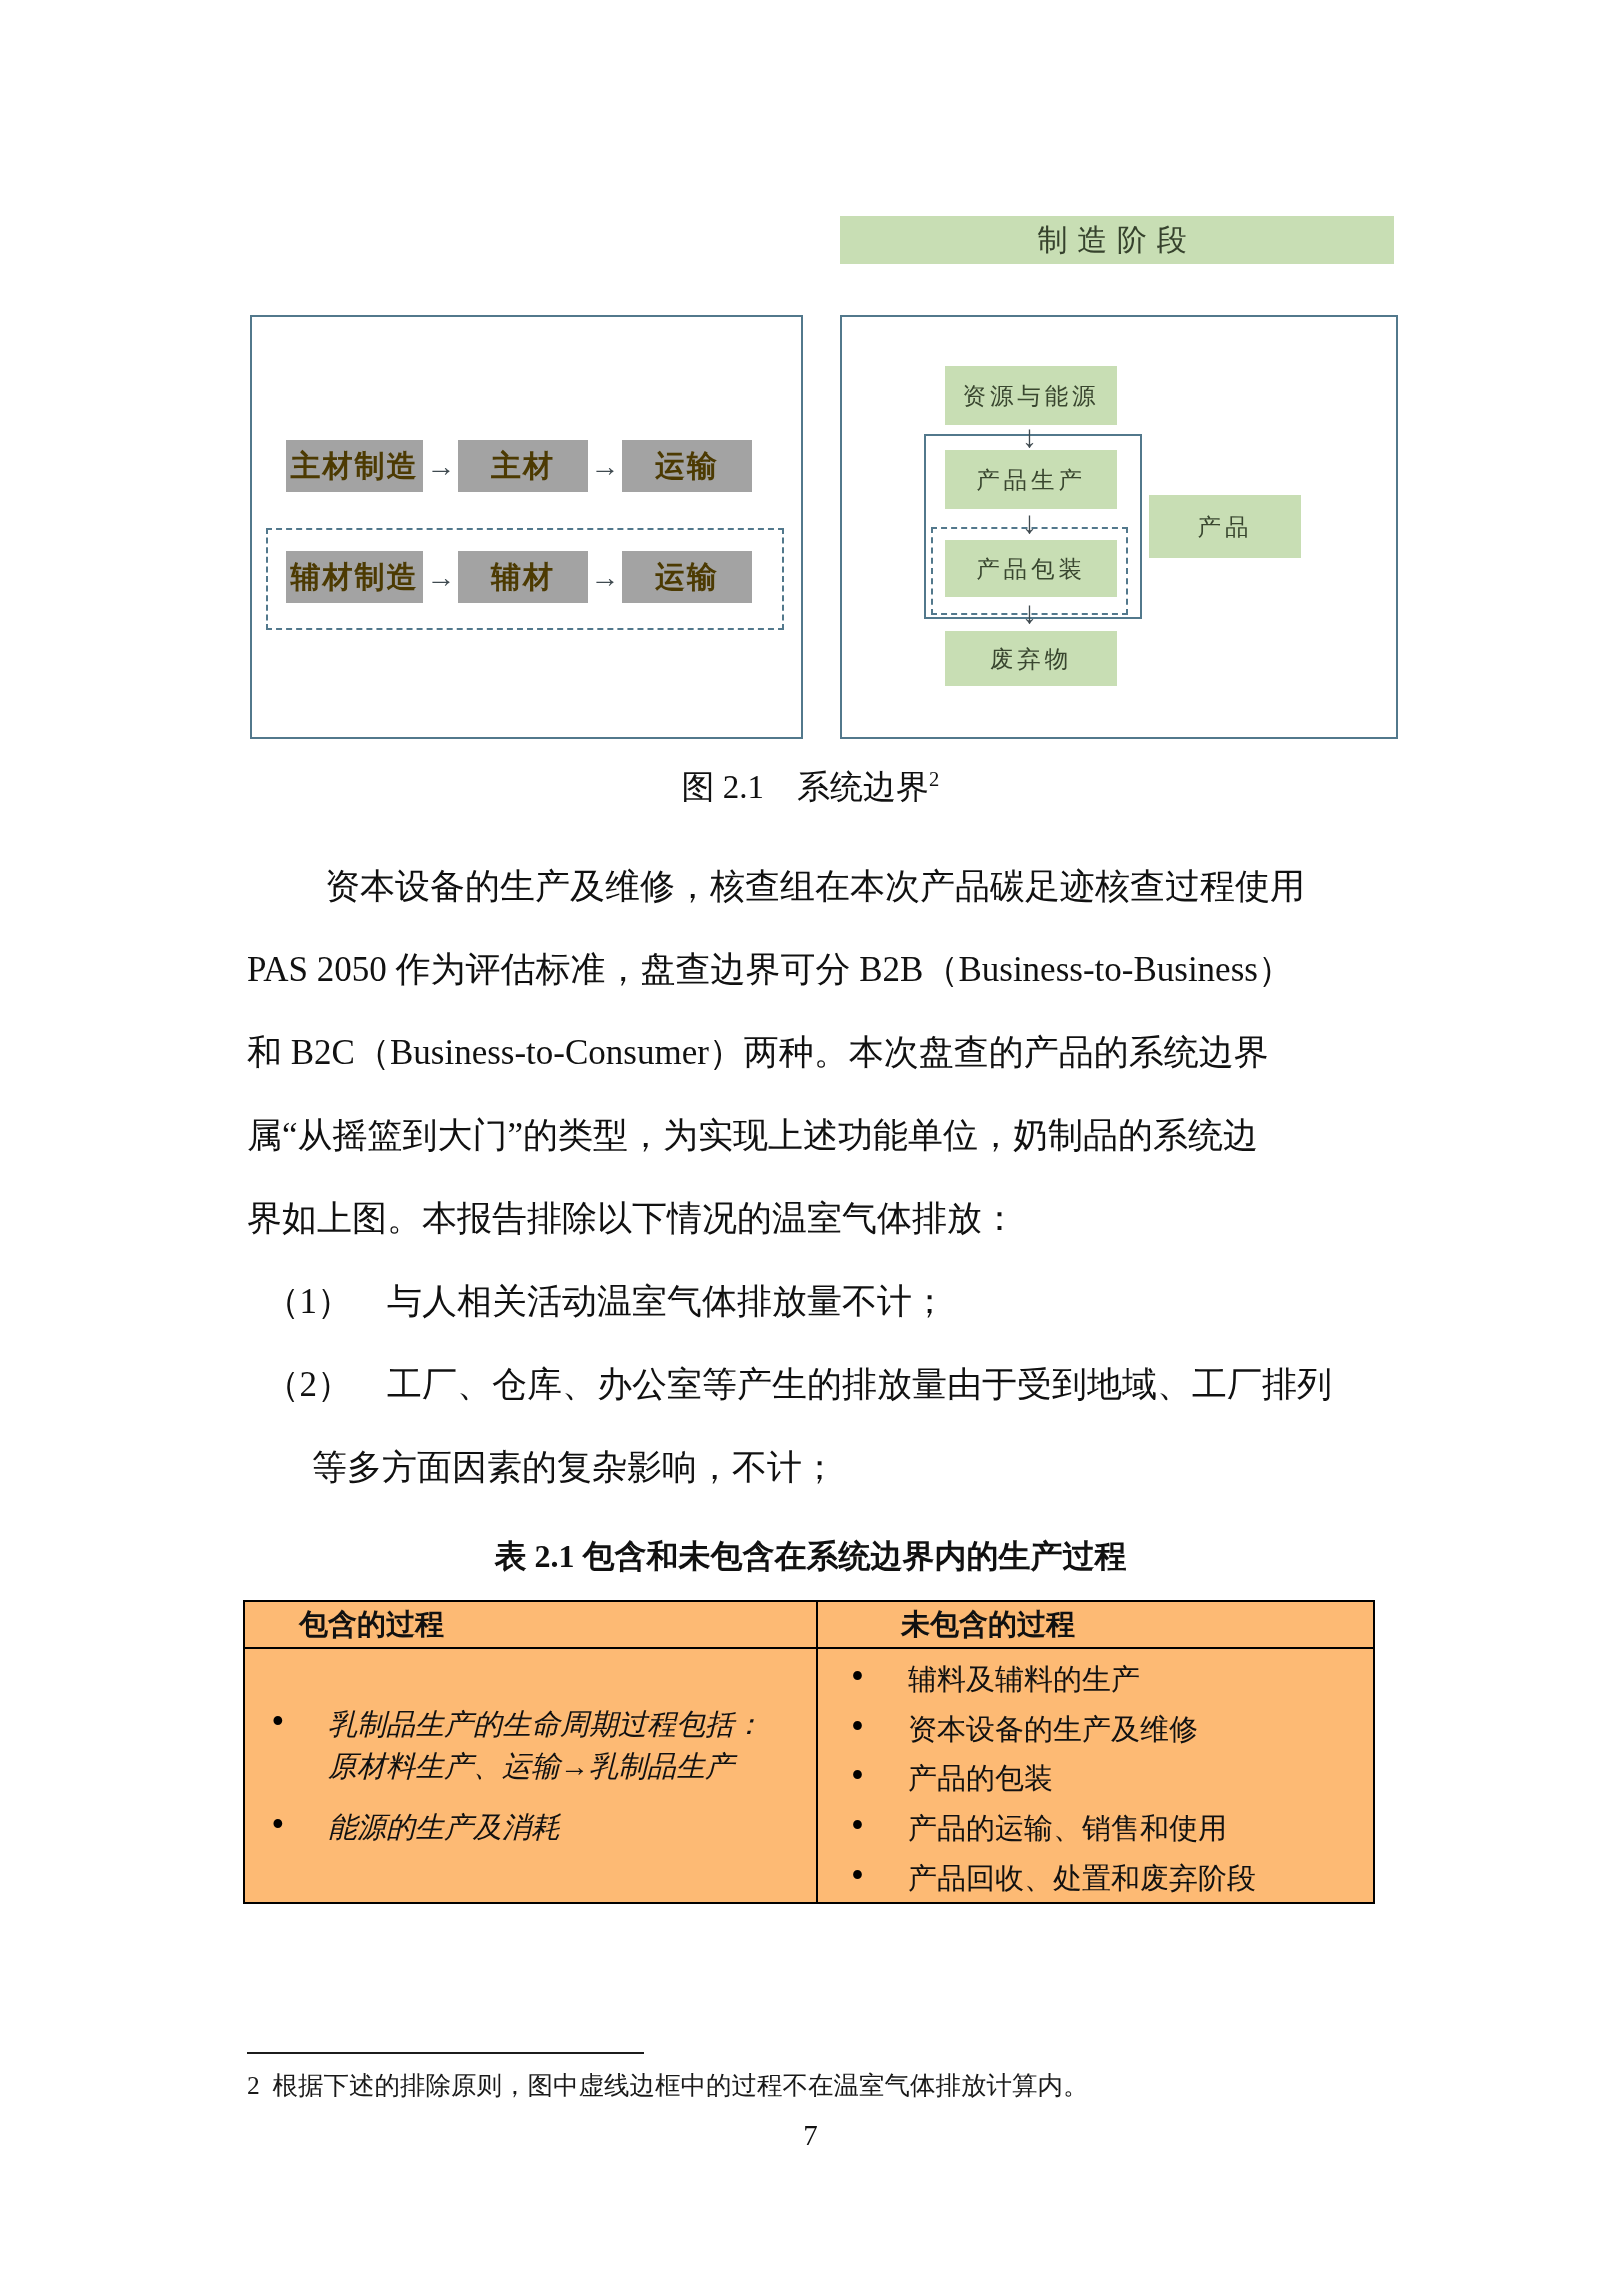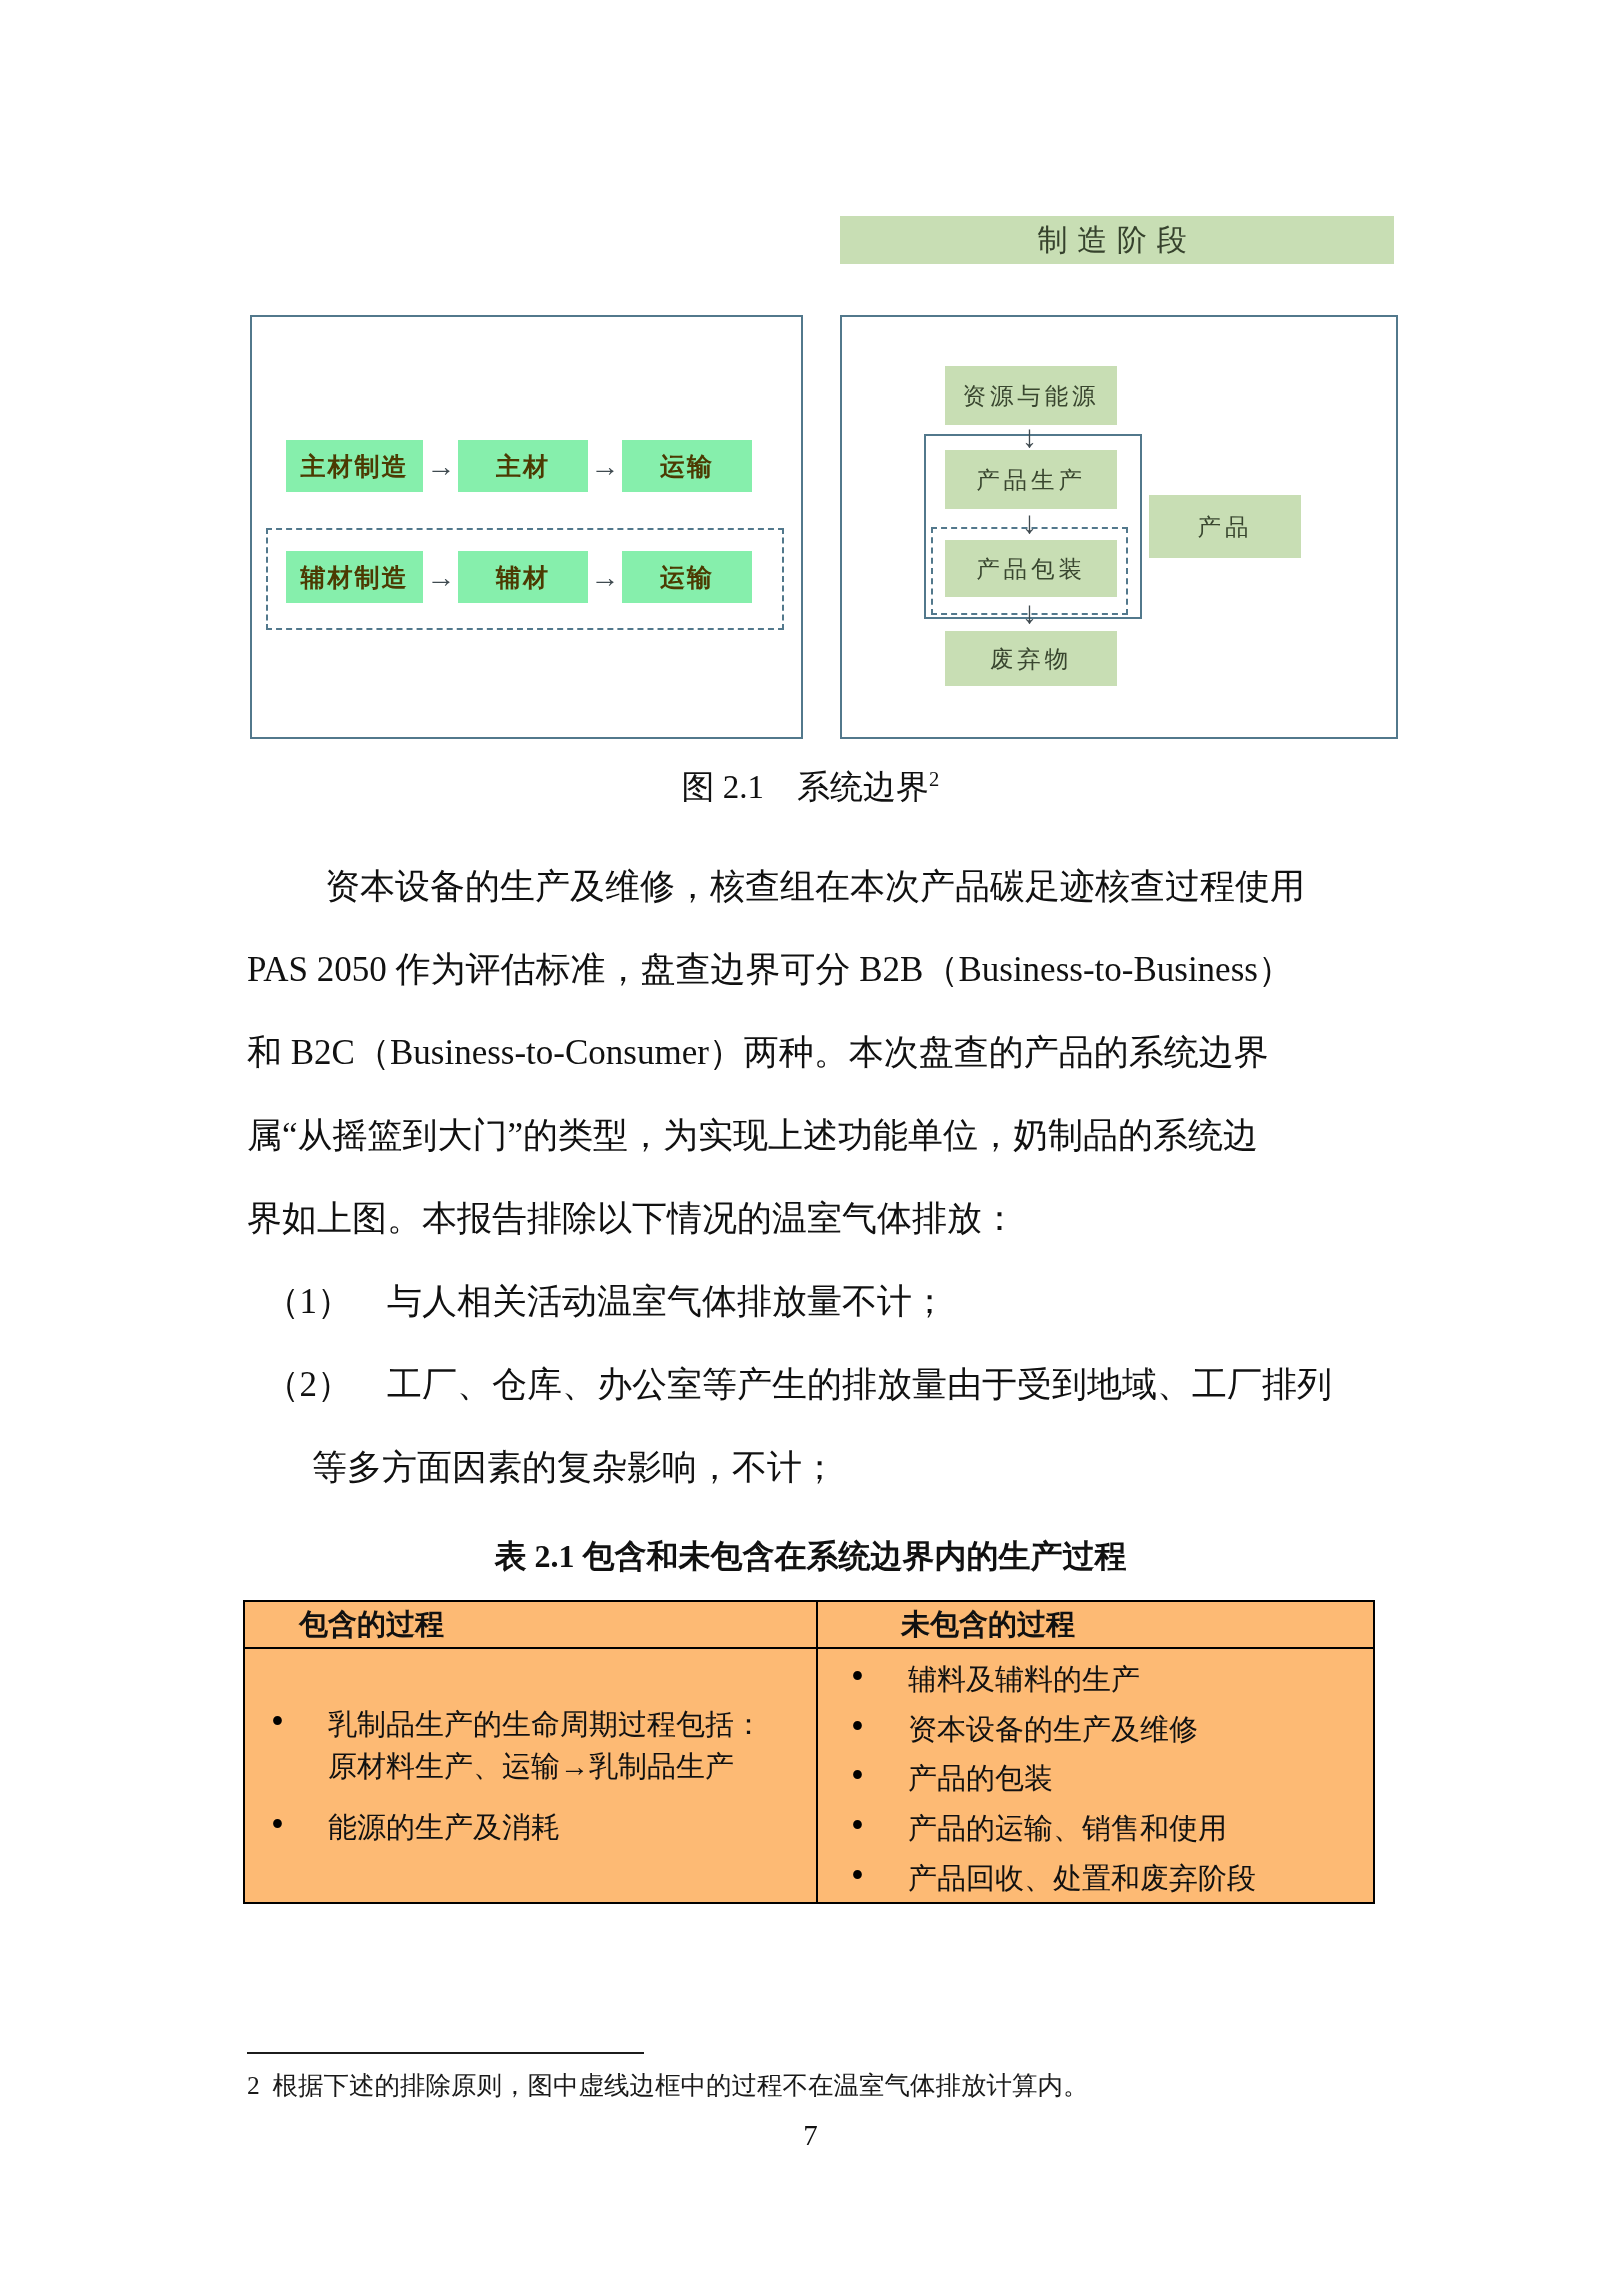--- a/index.html
+++ b/index.html
@@ -14,22 +14,22 @@
   .banner { display:flex; align-items:center; justify-content:center;
             font-size:30px; letter-spacing:9.8px; font-weight:500; }
   .banner-orange { left:250px; top:212px; width:549px; height:51px;
                    background:#F6B41A; color:#453500; }
   .banner-green  { left:840px; top:216px; width:554px; height:48px;
                    background:#C8DEB4; color:#36422d; }
   .panel { border:2px solid #52788C; background:#fff; }
   .panel-left  { left:250px; top:315px; width:549px; height:420px; }
   .panel-right { left:840px; top:315px; width:554px; height:420px; }
 
-  .obox { position:absolute; background:#86efac; display:flex; align-items:center;
-          justify-content:center; font-size:25px; font-weight:bold;
+  .obox { position:absolute; background:#a3a3a3; display:flex; align-items:center;
+          justify-content:center; font-size:30px; font-weight:bold;
           color:#4c3a02; letter-spacing:2px; }
   .gbox { position:absolute; background:#C8DEB4; display:flex; align-items:center;
           justify-content:center; font-size:23.5px; color:#39462f;
           letter-spacing:3.9px; z-index:2; }
   .harrow { position:absolute; display:flex; align-items:center; justify-content:center;
             font-size:29px; color:#3f4a50; }
   .varrow { position:absolute; display:flex; align-items:center; justify-content:center;
             font-size:31px; color:#3f4a50; line-height:1; z-index:3; }
   .srect { position:absolute; border:2px solid #52788C; z-index:1; }
   .drect { position:absolute; border:2px dashed #52788C; z-index:1; }
@@ -54,21 +54,21 @@
            font-weight:bold; font-size:29px; }
   .th-left { width:50.8%; border-right:2.9px solid #000; box-sizing:border-box;
              display:flex; align-items:center; padding-left:54px; }
   .th-right { flex:1; display:flex; align-items:center; padding-left:83px; }
   .tbody { display:flex; height:253px; }
   .td-left { width:50.8%; border-right:2.9px solid #000; box-sizing:border-box;
              display:flex; align-items:center; }
   .td-right { flex:1; }
   ul.cell-list { margin:0; list-style:none; font-size:29px; }
   .td-left ul.cell-list { padding:0 0 0 83px; line-height:42px; }
-  .td-left li { position:relative; margin:19px 0; white-space:pre-line; }
+  .td-left li { position:relative; margin:19px 0; white-space:pre-line;font-style:italic; }
   .td-right ul.cell-list { padding:9.8px 0 0 90px; line-height:40px; }
   .td-right li { position:relative; margin-bottom:9.8px; }
   ul.cell-list li::before { content:"\2022"; position:absolute; left:-57px;
                             top:-2px; font-size:37px; color:#000; }
 
   
   .fn-rule { left:247px; top:2052px; width:397px; border-top:2px solid #1c1c1c; height:0; }
   .footnote { left:247px; top:2068px; font-size:25.5px; color:#191919; }
   .footnote .fn-text { margin-left:12.7px; }
   .page-num { top:2119px; left:0; width:100%; text-align:center; font-size:29px; }

